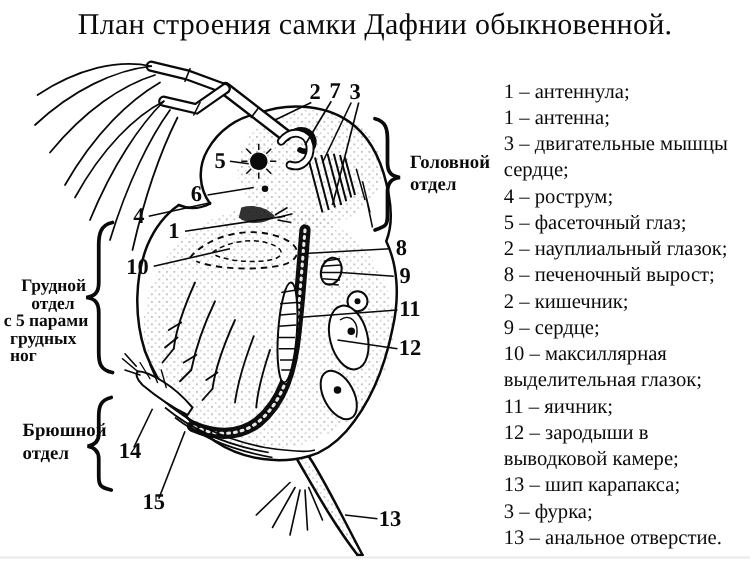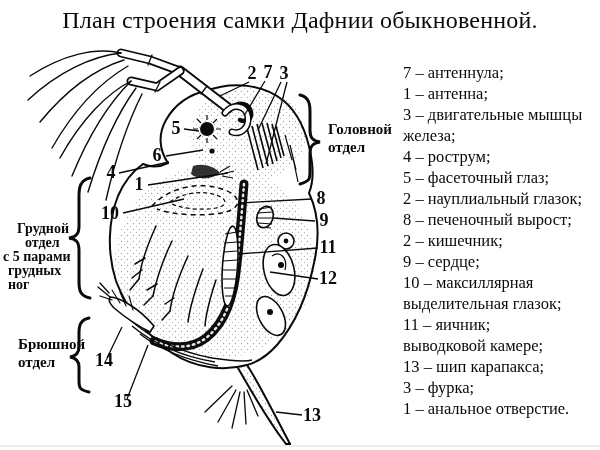--- a/index.html
+++ b/index.html
@@ -210,33 +210,34 @@
       <text class="seclab small" x="25" y="247">отдел</text>
       <text class="seclab small" x="3" y="261">с 5 парами</text>
       <text class="seclab small" x="8" y="275">грудных</text>
       <text class="seclab small" x="8" y="289">ног</text>
       <text class="seclab" x="18" y="349">Брюшной</text>
       <text class="seclab" x="18" y="367">отдел</text>
     </g>
   </svg>
 
   <div class="legend">
-    <div class="ln">7 – антеннула;</div>
+    <div class="ln">1 – антеннула;</div>
     <div class="ln">1 – антенна;</div>
     <div class="ln">3 – двигательные мышцы</div>
-    <div class="ln">железа;</div>
+    <div class="ln">сердце;</div>
     <div class="ln">4 – рострум;</div>
     <div class="ln">5 – фасеточный глаз;</div>
     <div class="ln">2 – науплиальный глазок;</div>
     <div class="ln">8 – печеночный вырост;</div>
     <div class="ln">2 – кишечник;</div>
     <div class="ln">9 – сердце;</div>
     <div class="ln">10 – максиллярная</div>
     <div class="ln">выделительная глазок;</div>
     <div class="ln">11 – яичник;</div>
+    <div class="ln">12 – зародыши в</div>
     <div class="ln">выводковой камере;</div>
     <div class="ln">13 – шип карапакса;</div>
     <div class="ln">3 – фурка;</div>
-    <div class="ln">1 – анальное отверстие.</div>
+    <div class="ln">13 – анальное отверстие.</div>
   </div>
 
   <div class="bottom-edge"></div>
 </div>
 
 </body></html>

